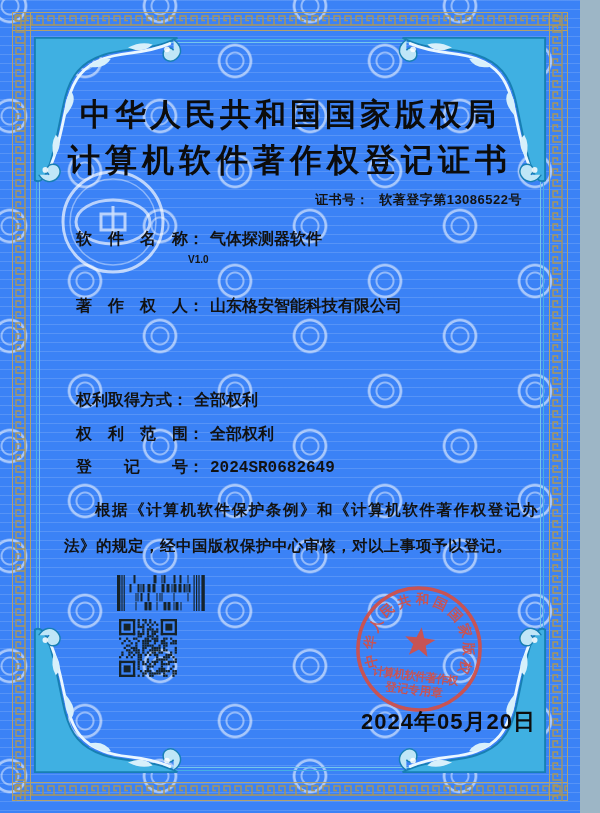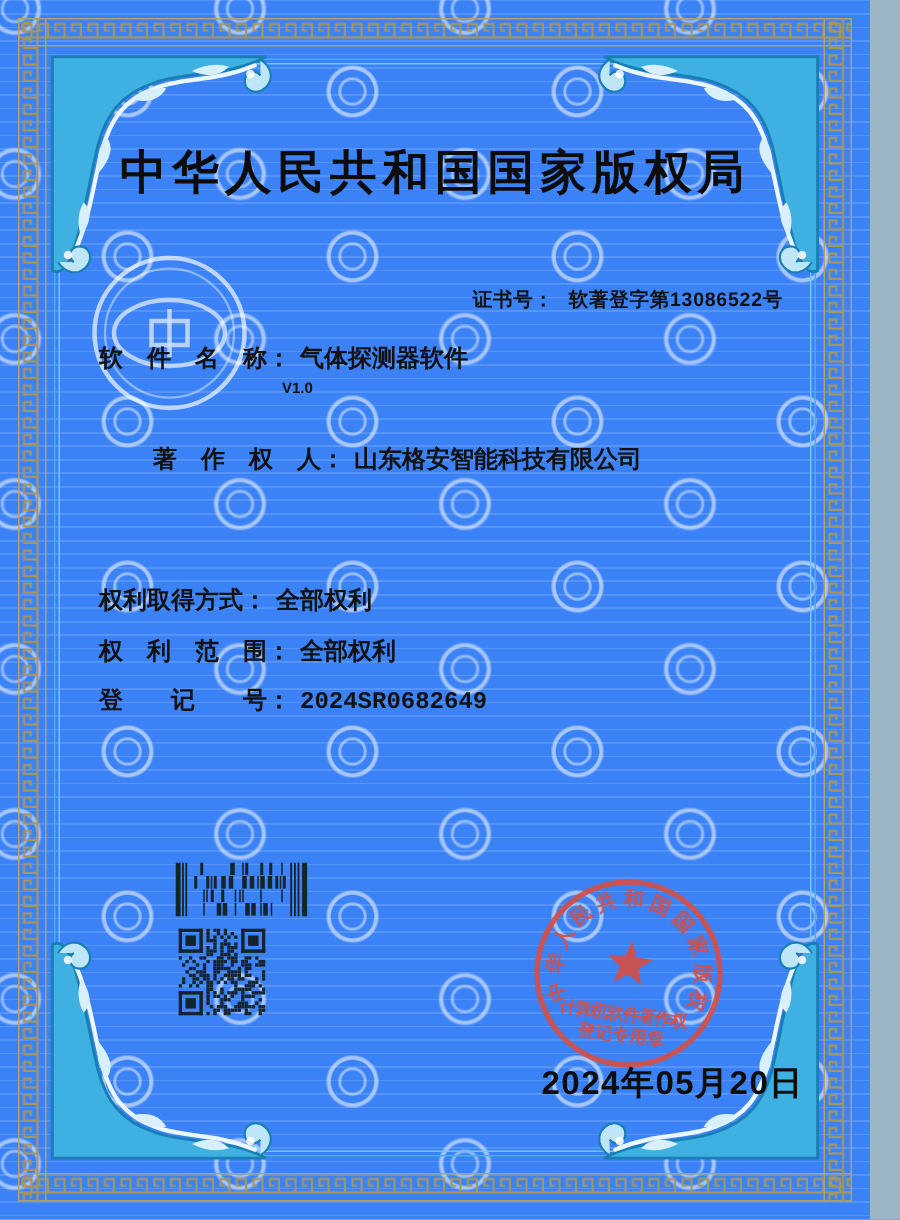--- a/index.html
+++ b/index.html
@@ -39,24 +39,24 @@
   .c-br{right:33px;bottom:39px;transform:scale(-1,-1);}
   
   .emboss{position:absolute;left:56px;top:168px;width:114px;height:114px;opacity:.75;}
   
   .t{position:absolute;color:#121212;font-weight:bold;}
   .title{left:0;right:0;text-align:center;font-family:"Liberation Serif","DejaVu Serif",serif;color:#0c0c0c;}
   .title1{top:94px;font-size:31px;letter-spacing:4px;}
   .title2{top:139px;font-size:32px;letter-spacing:5px;}
   .certno{top:191px;right:58px;font-size:13px;letter-spacing:.5px;}
   .certno .lbl{margin-right:10px;text-align:center;}
-  .row{left:66px;font-size:16px;white-space:nowrap;}
+  .row{left:76px;font-size:16px;white-space:nowrap;}
   .row .val{margin-left:6px;}
   .r0{top:229px;} .ver{top:254px;left:188px;font-size:10px;}
-  .r1{top:296px;margin-left:36px;} .r2{top:390px;} .r3{top:424px;} .r4{top:457px;font-family:Liberation Mono, monospace;}
+  .r1{top:296px;} .r2{top:390px;} .r3{top:424px;} .r4{top:457px;font-family:Liberation Mono, monospace;}
   .statement{top:492px;left:64px;width:474px;font-size:15.5px;line-height:36px;text-align:justify;text-indent:2em;letter-spacing:.5px;}
   
   .barcode{position:absolute;left:117px;top:575px;width:88px;height:36px;}
   .qrcode{position:absolute;left:119px;top:619px;width:58px;height:58px;}
   .barcode svg,.qrcode svg{display:block;width:100%;height:100%;}
   
   .seal{position:absolute;left:355px;top:585px;width:128px;height:128px;transform:rotate(7deg);opacity:.93;}
   .seal svg{display:block;width:100%;height:100%;}
   .date{top:707px;left:361px;font-size:22px;letter-spacing:1px;color:#0d0d0d;z-index:5;}
 </style>
@@ -134,20 +134,21 @@
     <svg viewBox="0 0 114 114">
       <circle cx="57" cy="54" r="50" fill="none" stroke="rgba(255,255,255,.9)" stroke-width="3"></circle>
       <circle cx="57" cy="54" r="43" fill="none" stroke="rgba(255,255,255,.55)" stroke-width="1.5"></circle>
       <ellipse cx="57" cy="54" rx="37" ry="22" fill="none" stroke="rgba(255,255,255,.85)" stroke-width="3"></ellipse>
       <rect x="45" y="46" width="24" height="16" fill="none" stroke="rgba(255,255,255,.85)" stroke-width="3"></rect>
       <path d="M57,38 V70" fill="none" stroke="rgba(255,255,255,.85)" stroke-width="3"></path>
     </svg>
   </div>
 
   <div class="t title title1">中华人民共和国国家版权局</div>
+  <div class="t title title2">计算机软件著作权登记证书</div>
 
   <div class="t certno">
     <span class="lbl">证书号：</span><span>软著登字第13086522号</span>
   </div>
 
   <div class="t row r0">
     <span>软　件　名　称：</span><span class="val">气体探测器软件</span>
   </div>
   <div class="t ver">V1.0</div>
 
@@ -157,20 +158,21 @@
   <div class="t row r2">
     <span>权利取得方式：</span><span class="val">全部权利</span>
   </div>
   <div class="t row r3">
     <span>权　利　范　围：</span><span class="val">全部权利</span>
   </div>
   <div class="t row r4">
     <span>登　　记　　号：</span><span class="val">2024SR0682649</span>
   </div>
 
+  <div class="t statement">根据《计算机软件保护条例》和《计算机软件著作权登记办法》的规定，经中国版权保护中心审核，对以上事项予以登记。</div>
 
   <div class="barcode">
     <svg id="bc-svg" viewBox="0 0 88 36">
         <rect x="0" y="0" w="0" width="3.4" height="36" fill="#15232b"></rect>
         <rect x="4.4" y="0" w="0" width="1.2" height="36" fill="#15232b"></rect>
         <rect x="6.6" y="0" w="0" width="1.2" height="36" fill="#15232b"></rect>
         <rect x="76.5" y="0" w="0" width="1.2" height="36" fill="#15232b"></rect>
         <rect x="79" y="0" w="0" width="1.2" height="36" fill="#15232b"></rect>
         <rect x="81.4" y="0" w="0" width="1.2" height="36" fill="#15232b"></rect>
         <rect x="84.4" y="0" w="0" width="3.4" height="36" fill="#15232b"></rect>

